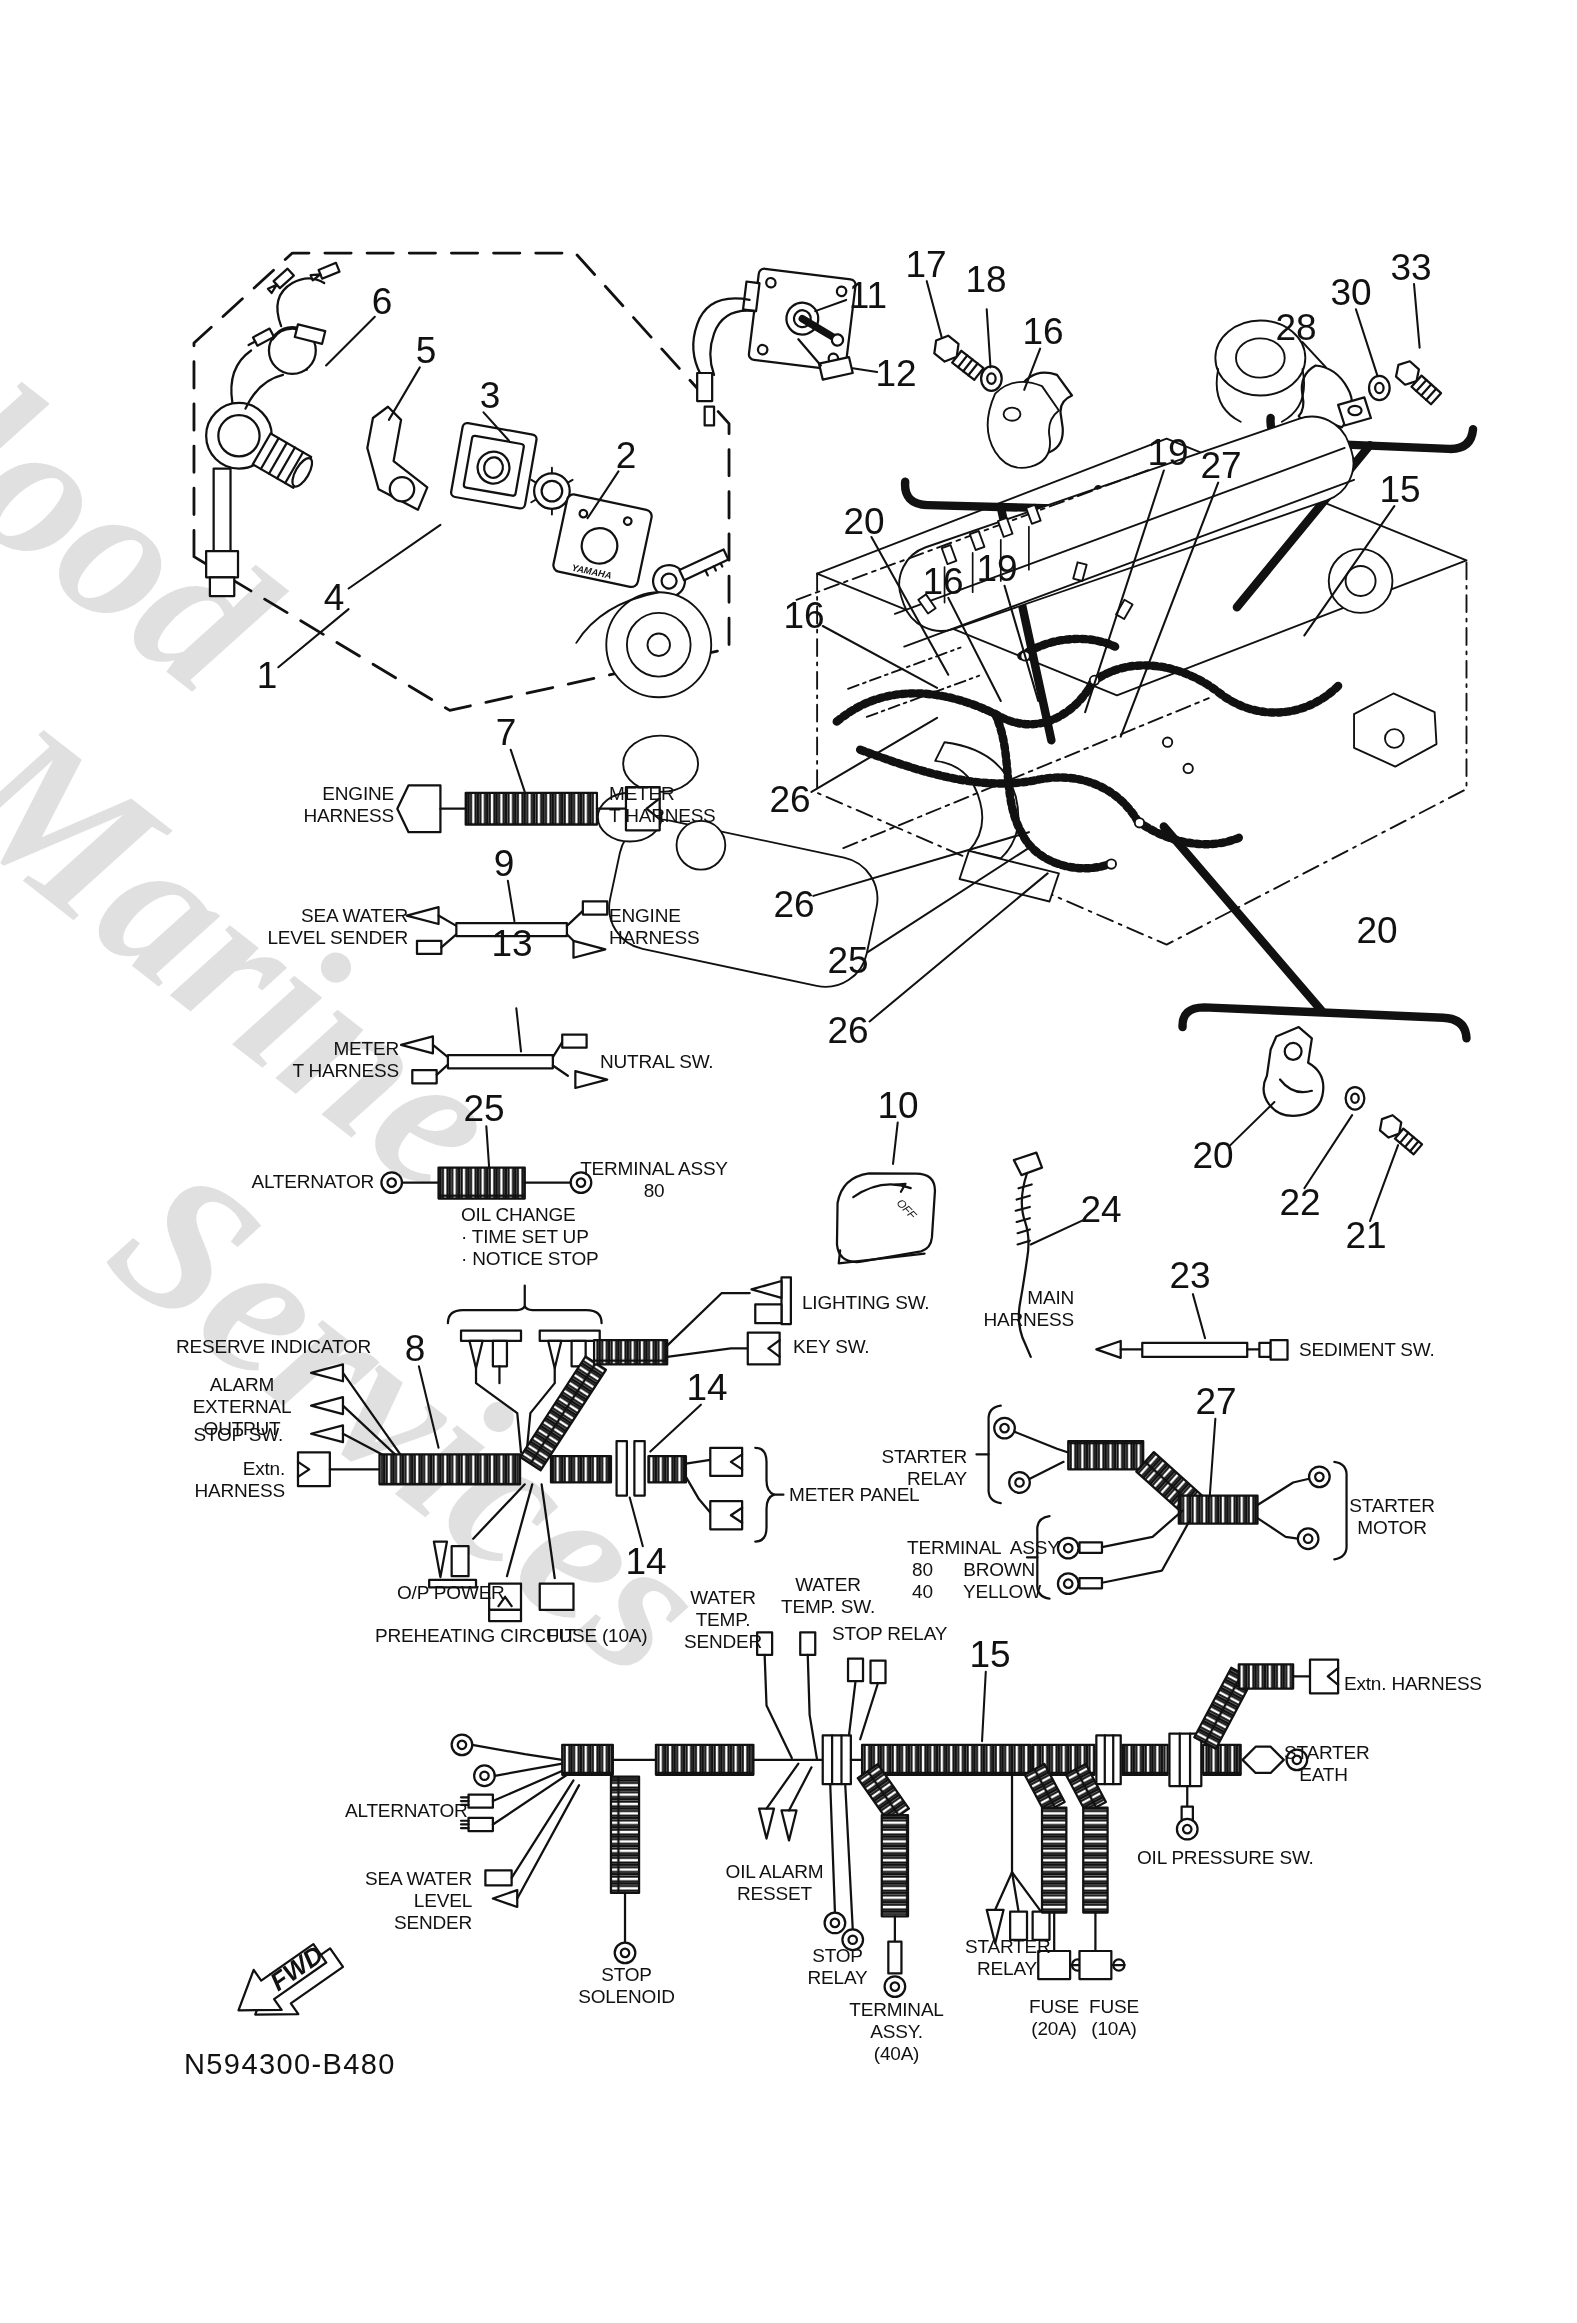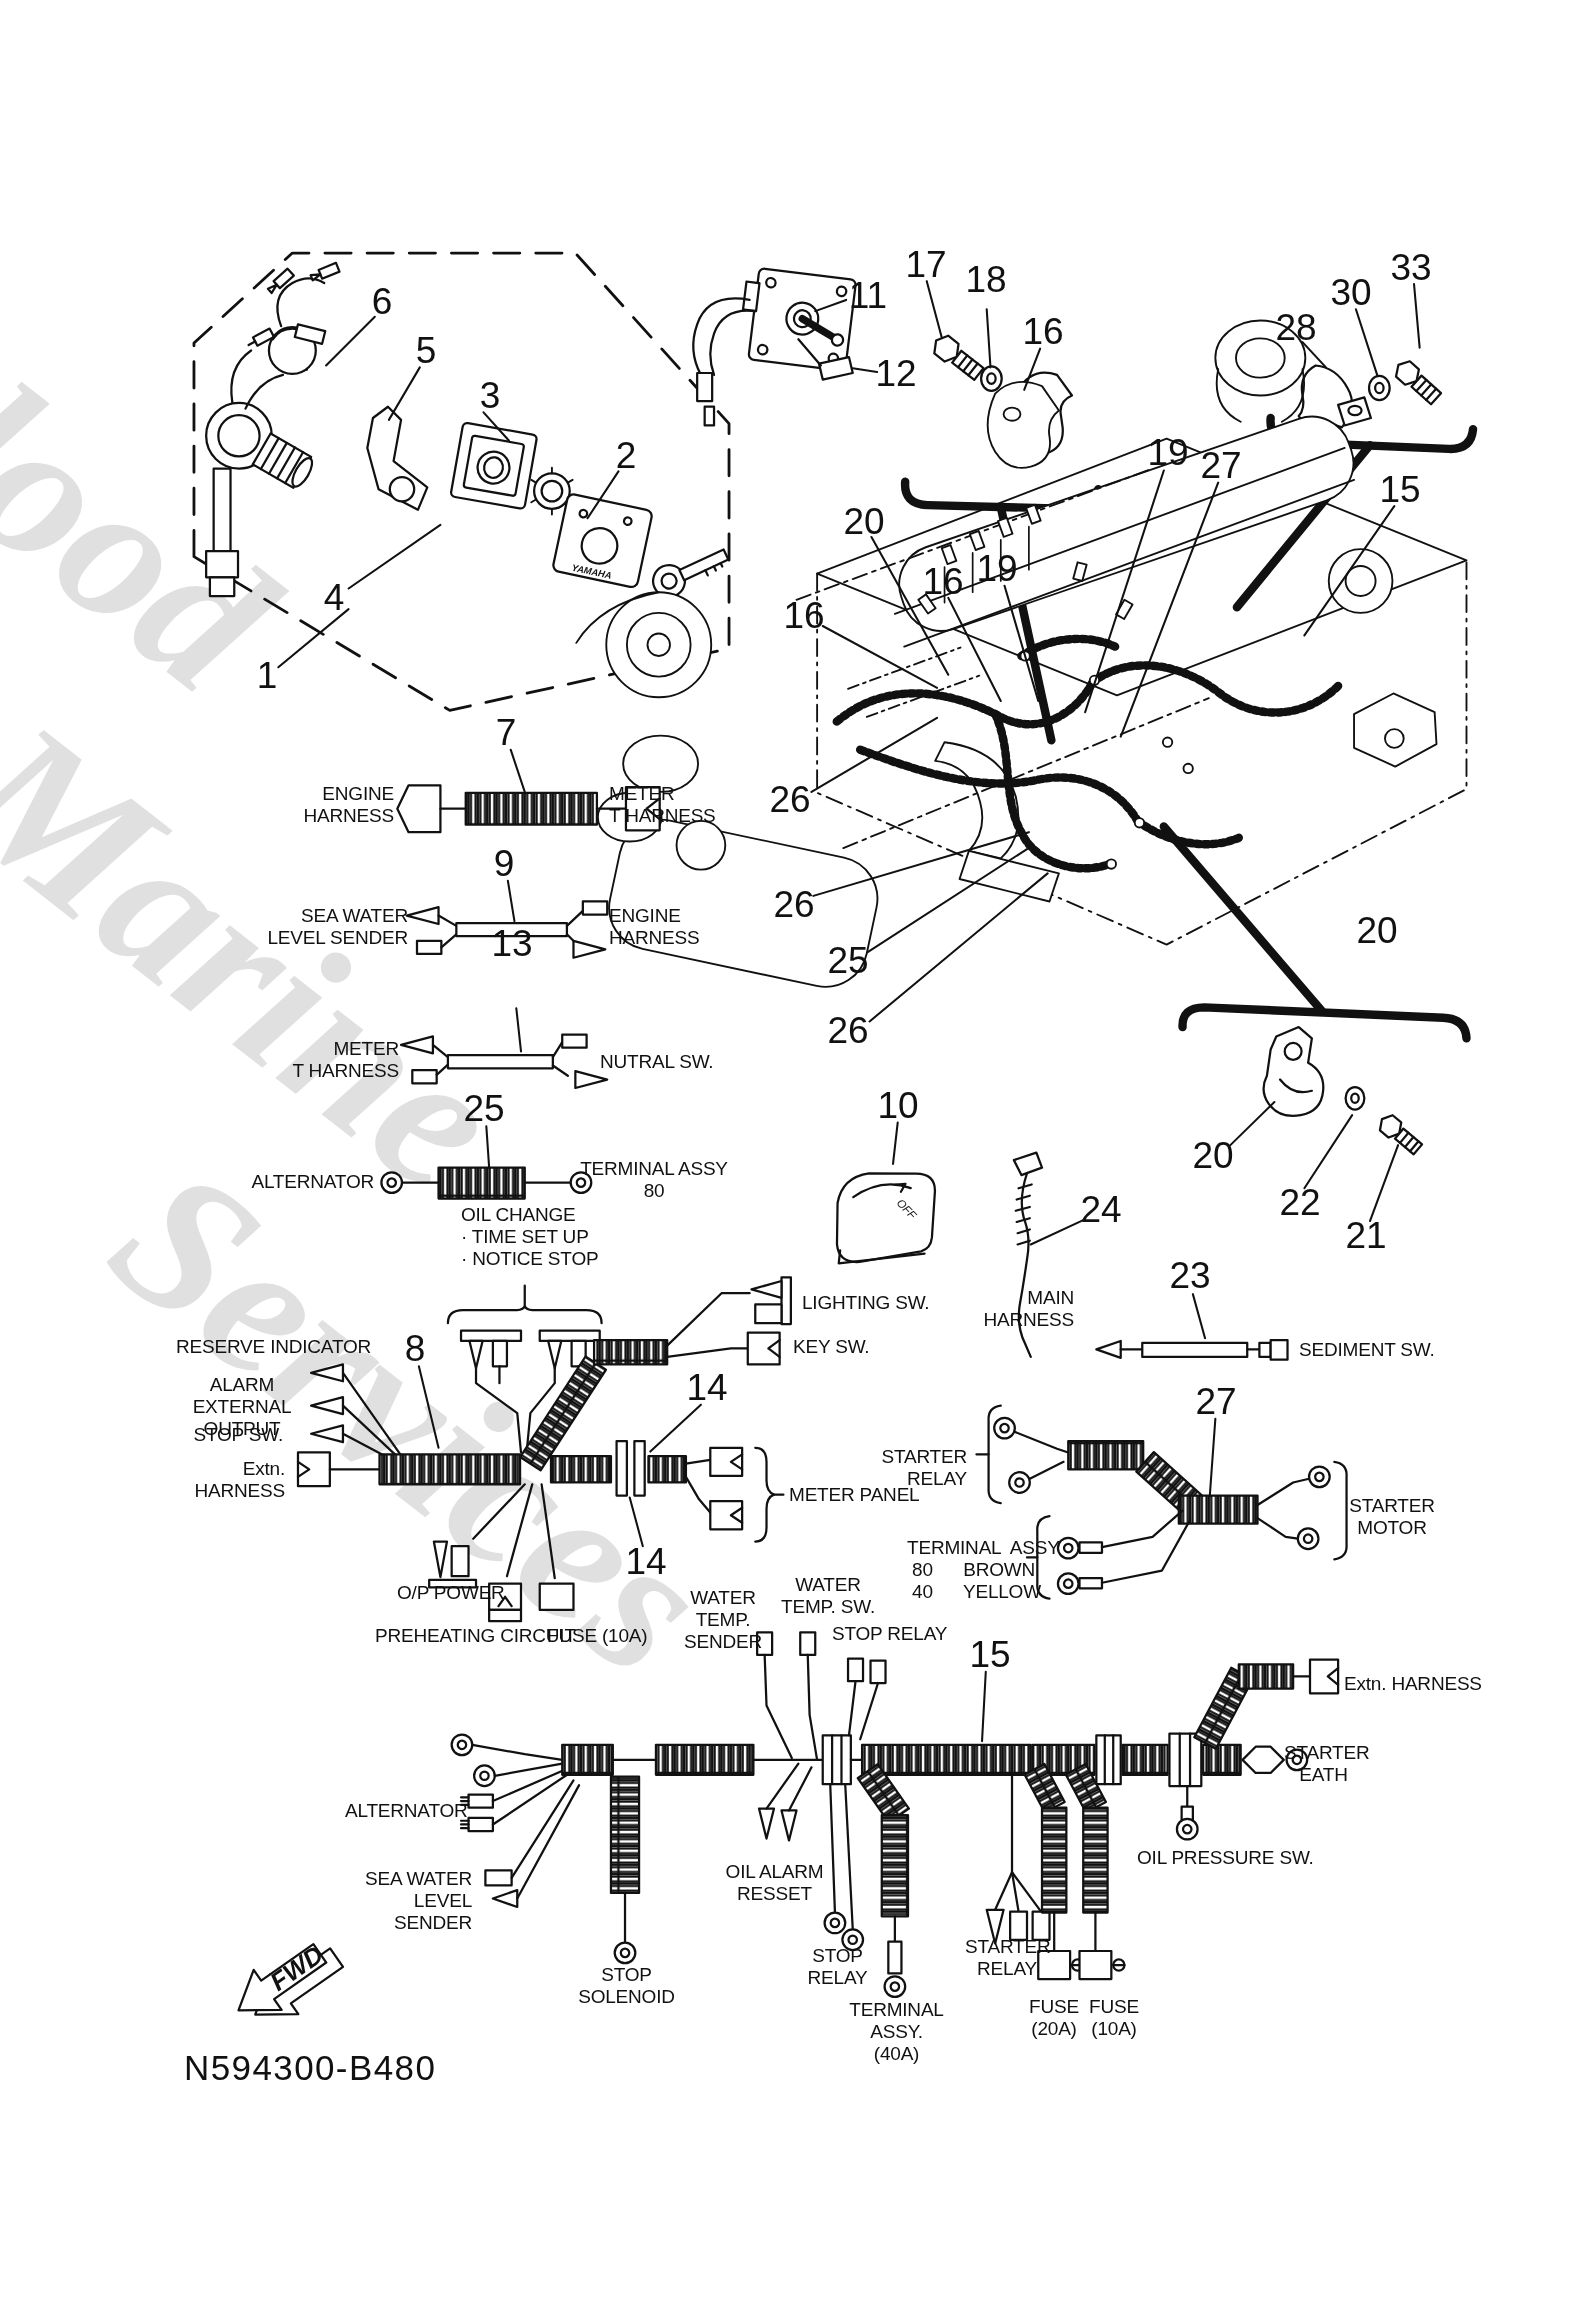--- a/index.html
+++ b/index.html
@@ -11,21 +11,21 @@
   .wm div{white-space:nowrap;}
   .wm .w2{margin-left:365px;}
   .wm .w3{margin-left:759px;}
   svg.art{position:absolute;left:0;top:0;z-index:2;}
   .callout{position:absolute;transform:translate(-50%,-50%);font-size:37px;z-index:3;}
   .lbl{position:absolute;font-size:19px;line-height:1.17;white-space:pre-line;
        letter-spacing:-0.2px;z-index:3;}
   .pre{white-space:pre;}
   .ta-r{text-align:right;}
   .ta-c{text-align:center;}
-  .dwg{position:absolute;font-size:35px;letter-spacing:1.4px;z-index:3;}
+  .dwg{position:absolute;font-size:29px;letter-spacing:1.4px;z-index:3;}
 </style>
 </head>
 <body>
 
 <div class="page">
 
   <div class="wm">
     <div>Flood</div>
     <div class="w2">Marine</div>
     <div class="w3">Services</div>

